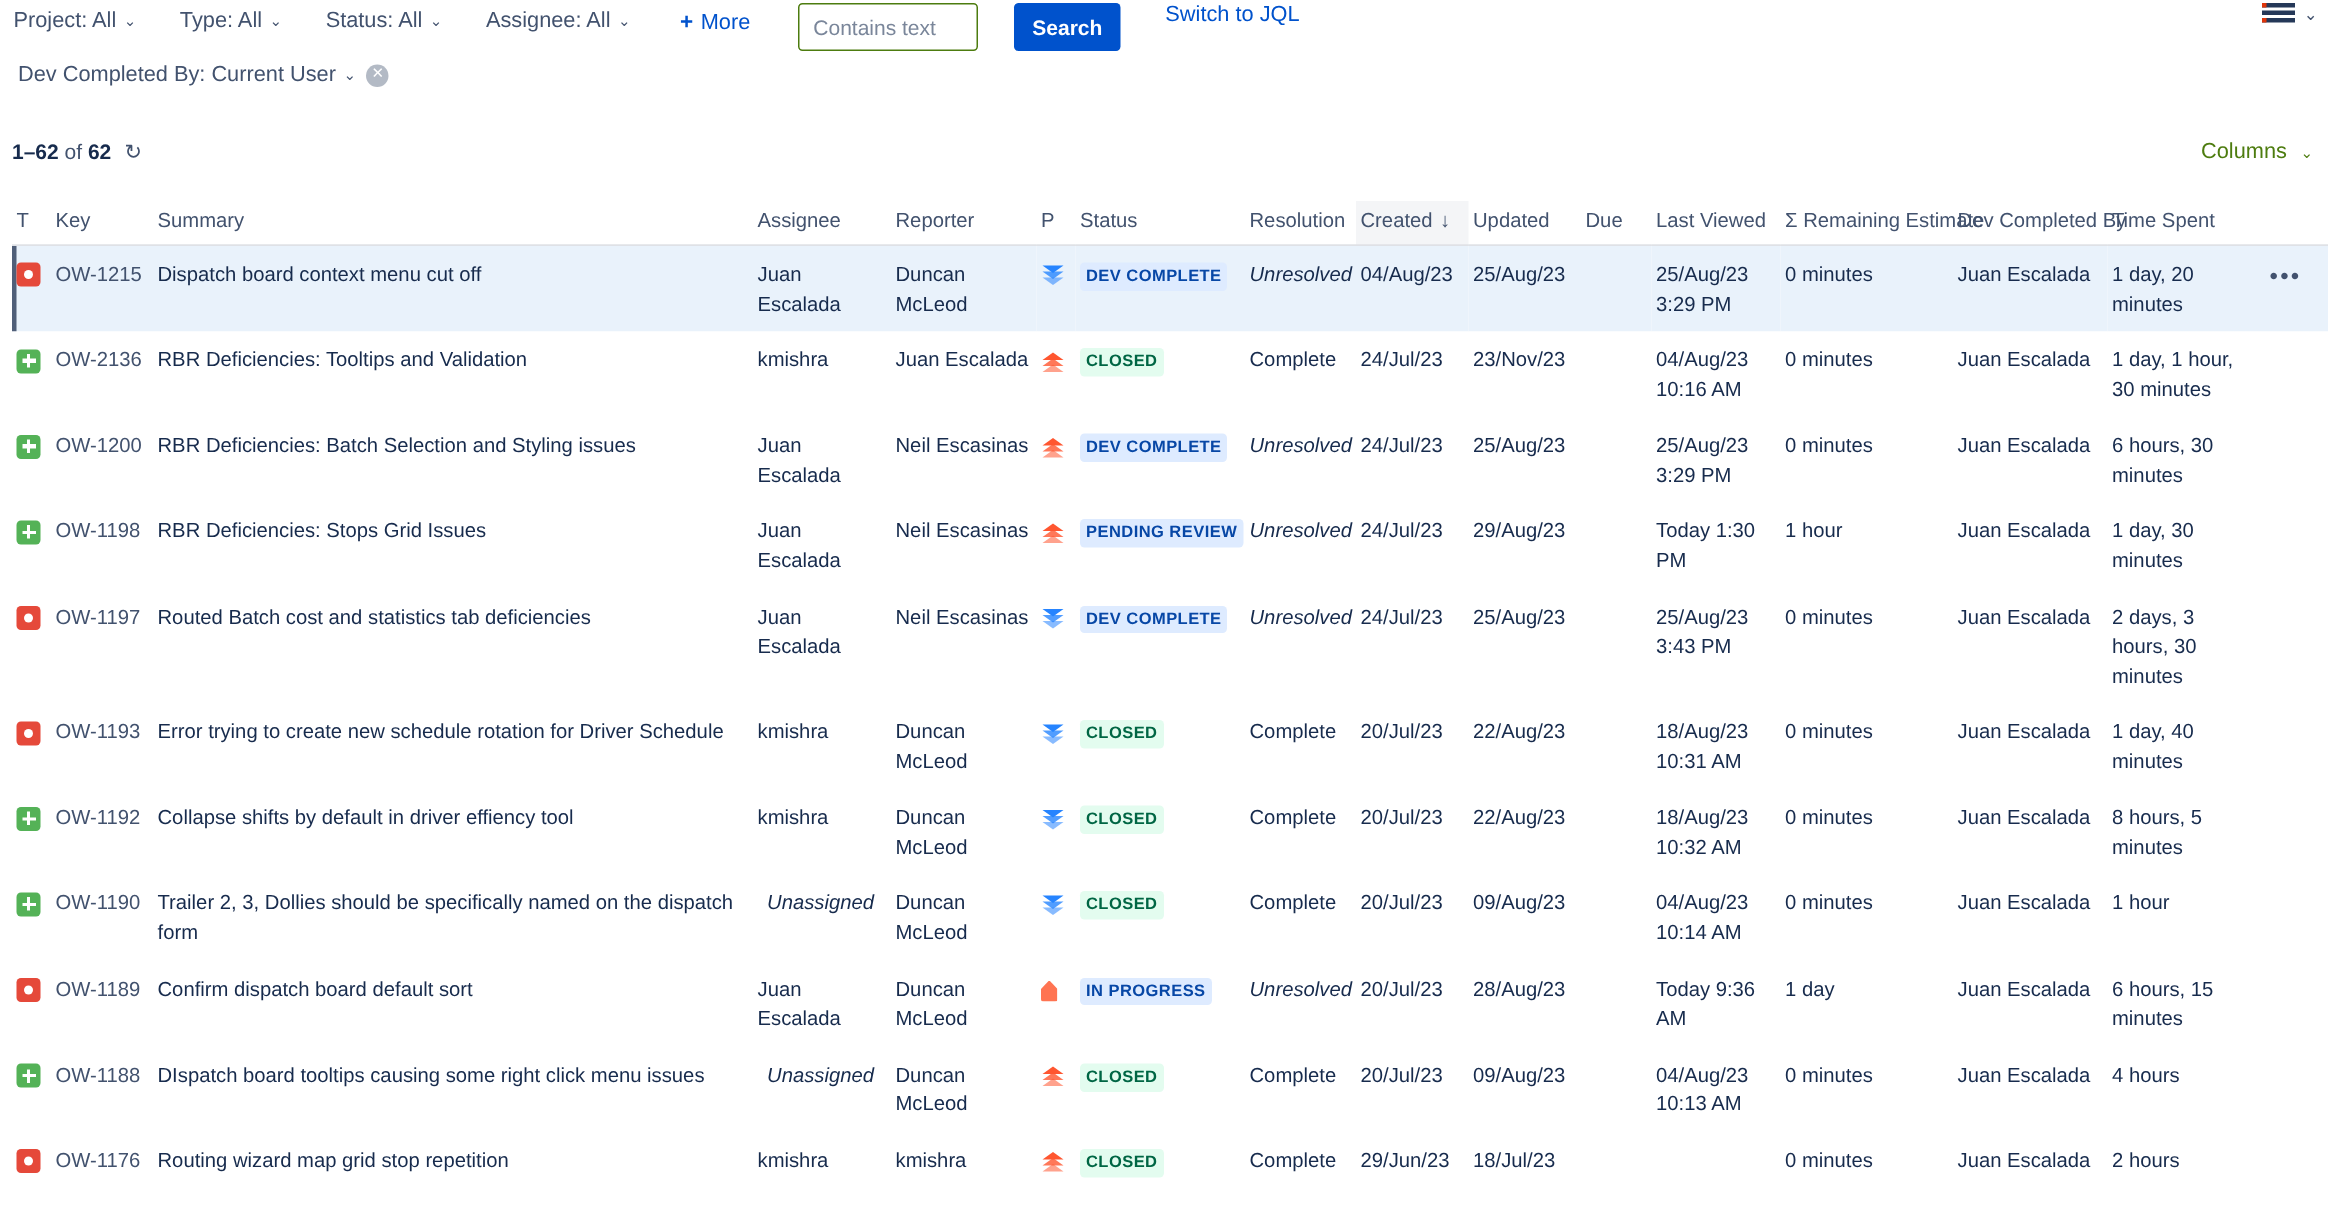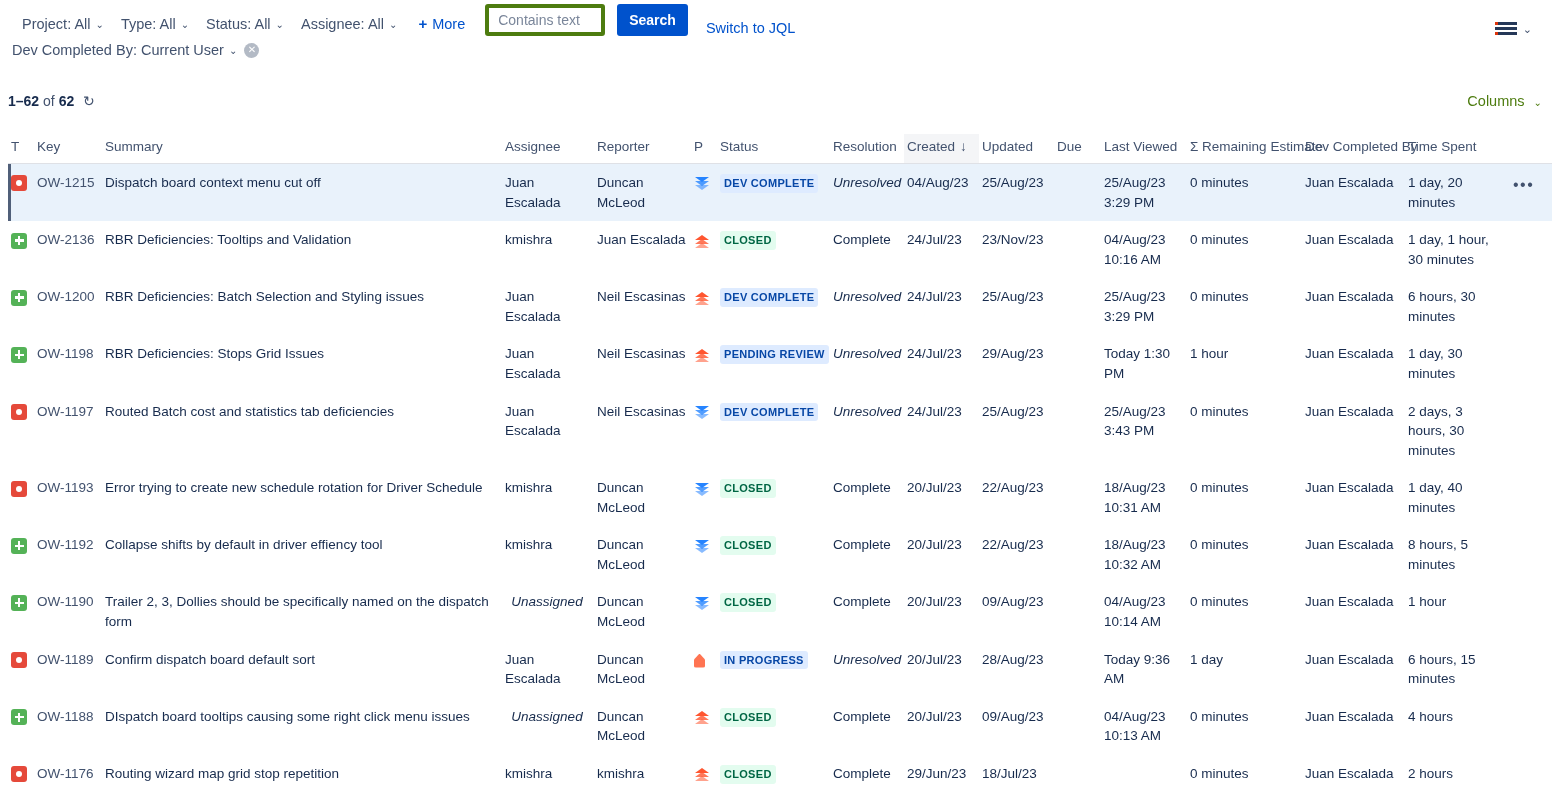--- a/index.html
+++ b/index.html
@@ -7,44 +7,44 @@
     margin: 0; padding: 0;
     width: 1560px; height: 811px;
     background: #ffffff;
     font-family: "Liberation Sans", sans-serif;
     color: #172b4d;
     overflow: hidden;
   }
 
   
   .filterbar {
-    display: flex; align-items: flex-end;
-    gap: 4px;
-    padding: 0 18px;
+    display: flex; align-items: flex-start;
+    gap: 16px;
+    padding: 0 5px;
     height: 34px;
     margin-top: 2px;
   }
   .filter-pill {
     display: flex; align-items: center;
     font-size: 14.5px;
     color: #42526e;
     padding: 4px 9px 4px 4px;
     white-space: nowrap;
     cursor: pointer;
   }
   .filter-pill .caret { margin-left: 5px; color: #42526e; font-size: 10px; }
   .more-btn {
     display: flex; align-items: center;
     color: #0052cc; font-size: 14.5px;
     padding: 4px 8px; cursor: pointer; white-space: nowrap;
   }
   .more-btn .plus { font-size: 15px; font-weight: 700; margin-right: 5px; }
   .search-input {
     width: 120px; height: 32px;
-    border: 4px solid #4d7c0f; border-radius: 3px;
+    border: 1px solid #4d7c0f; border-radius: 3px;
     padding: 0 9px; font-size: 14px;
     font-family: "Liberation Sans", sans-serif;
     color: #172b4d; background: #fff;
     margin-left: 8px;
   }
   .search-input::placeholder { color: #7a869a; }
   .search-btn {
     height: 32px; margin-left: 8px;
     background: #0052cc; color: #fff;
     border: none; border-radius: 3px;

